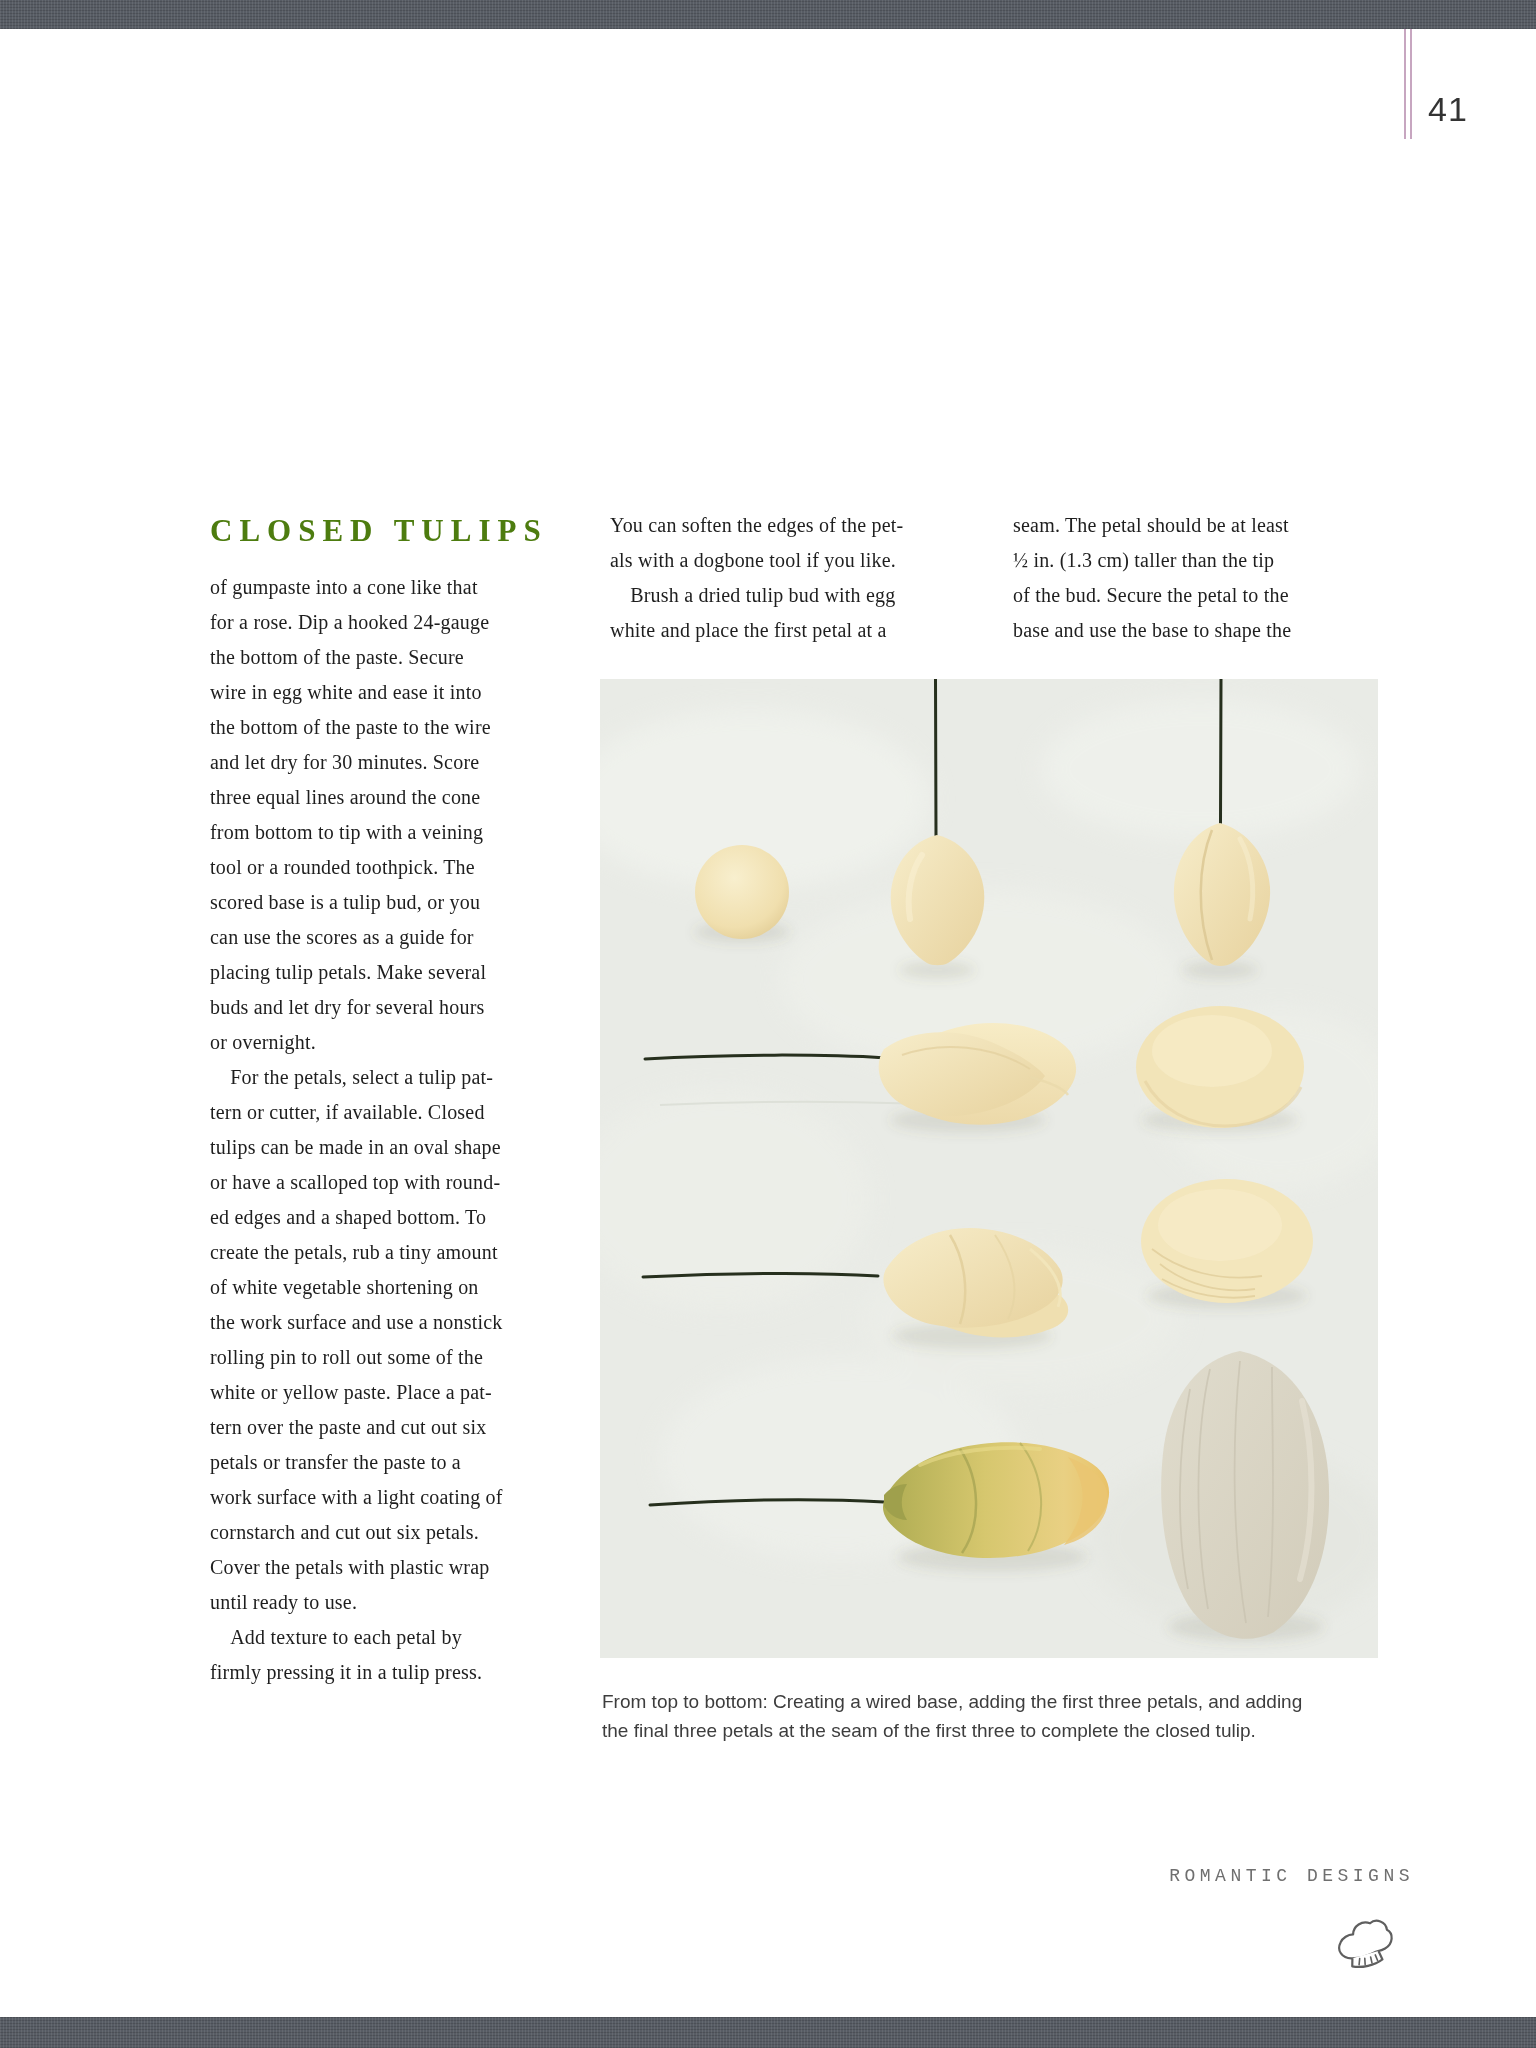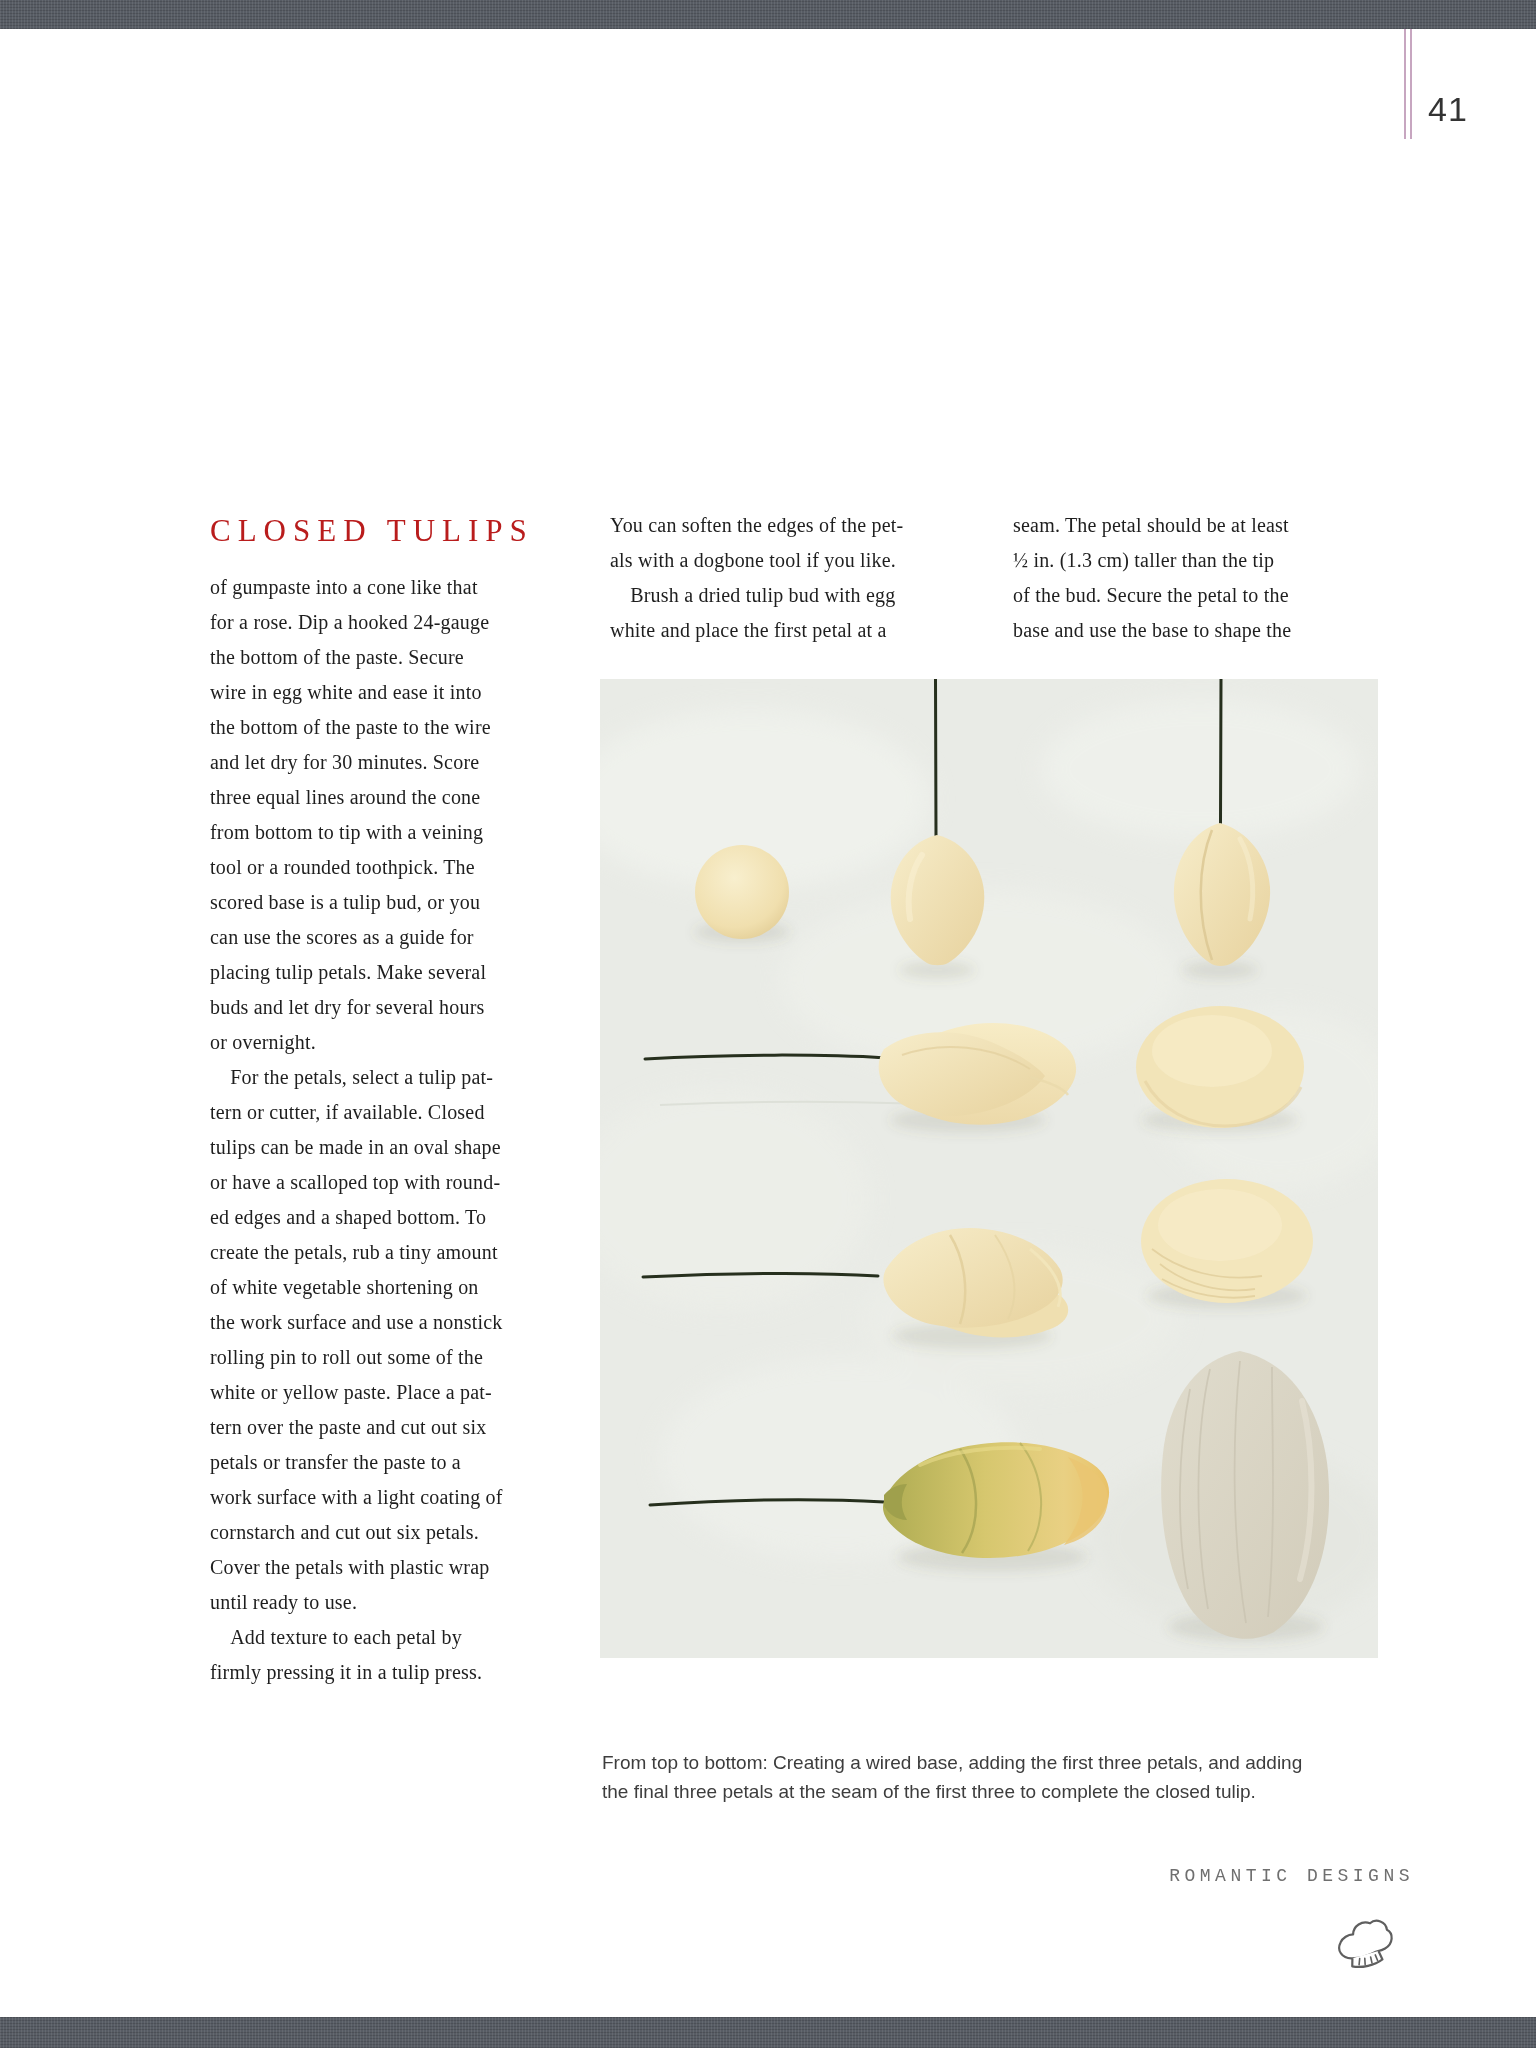--- a/index.html
+++ b/index.html
@@ -10,28 +10,28 @@
          repeating-linear-gradient(90deg, rgba(255,255,255,.08) 0 1px, rgba(0,0,0,0) 1px 3px),
          repeating-linear-gradient(0deg, rgba(0,0,0,.14) 0 1px, rgba(0,0,0,0) 1px 3px);}
   .bar-top{top:0;height:29px;}
   .bar-bottom{top:2017px;height:31px;}
   .pink-line{position:absolute;top:29px;height:110px;width:2px;background:#c7a6c0;}
   .pink-line.l1{left:1404px;}
   .pink-line.l2{left:1410px;}
   .page-number{position:absolute;left:1428px;top:90px;font-family:"Liberation Sans",sans-serif;
        font-size:34px;font-weight:400;color:#333;letter-spacing:1px;}
   .heading{position:absolute;left:210px;top:492px;font-family:"Liberation Serif",serif;
-       font-size:31px;font-weight:400;color:#b91c1c;letter-spacing:7px;}
+       font-size:31px;font-weight:700;color:#4d7c0f;letter-spacing:7px;}
   .col{position:absolute;font-size:20px;line-height:35px;color:#1e1e1e;letter-spacing:0.2px;}
   .col .line{white-space:pre;}
   .col-left{left:210px;top:570px;width:365px;}
   .col-mid{left:610px;top:508px;width:365px;}
   .col-right{left:1013px;top:508px;width:365px;}
   .photo{position:absolute;left:600px;top:679px;width:778px;height:979px;margin:0;}
-  .caption{position:absolute;left:602px;top:1748px;width:780px;
+  .caption{position:absolute;left:602px;top:1687px;width:780px;
        font-family:"Liberation Sans",sans-serif;font-size:19px;line-height:29px;color:#3d3d3d;}
   .caption .line{white-space:pre;}
   .footer-text{position:absolute;right:166px;top:1866px;font-family:Liberation Mono, monospace;
        font-size:18px;letter-spacing:4.5px;color:#6f6f6f;}
   .chef-hat{position:absolute;left:1334px;top:1916px;}
 </style>
 </head>
 <body>
 
 <div class="page">

